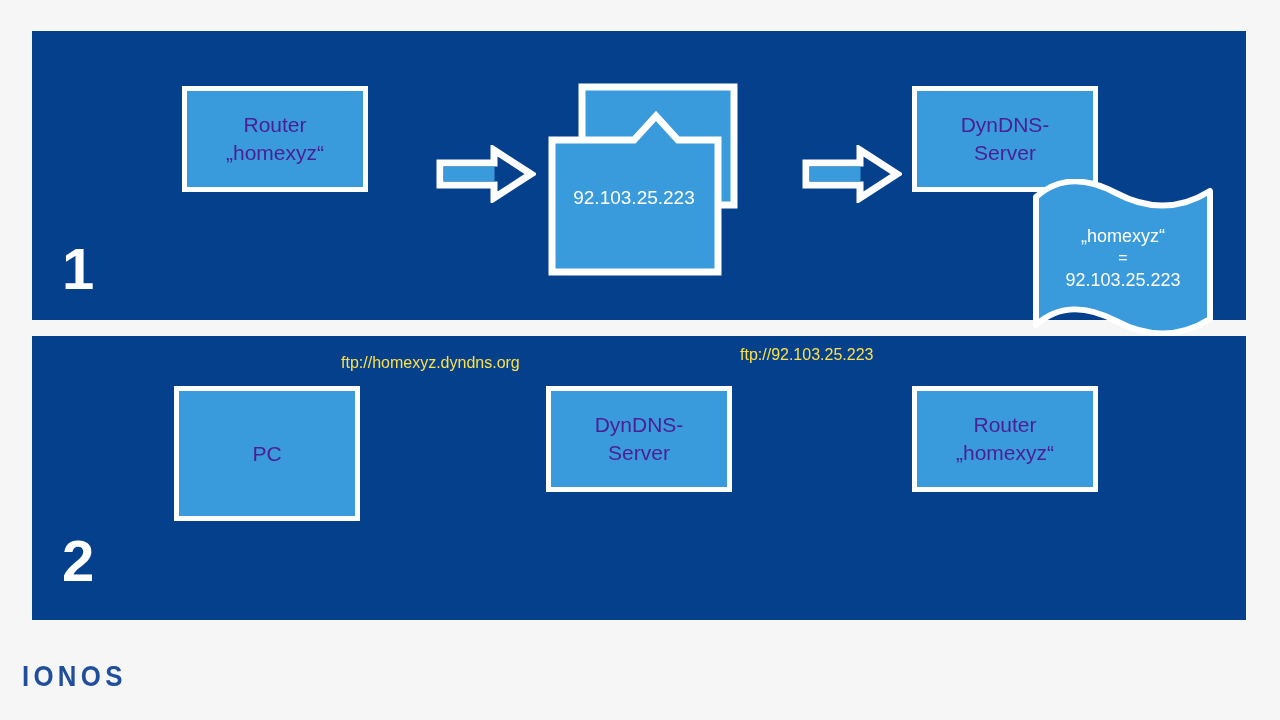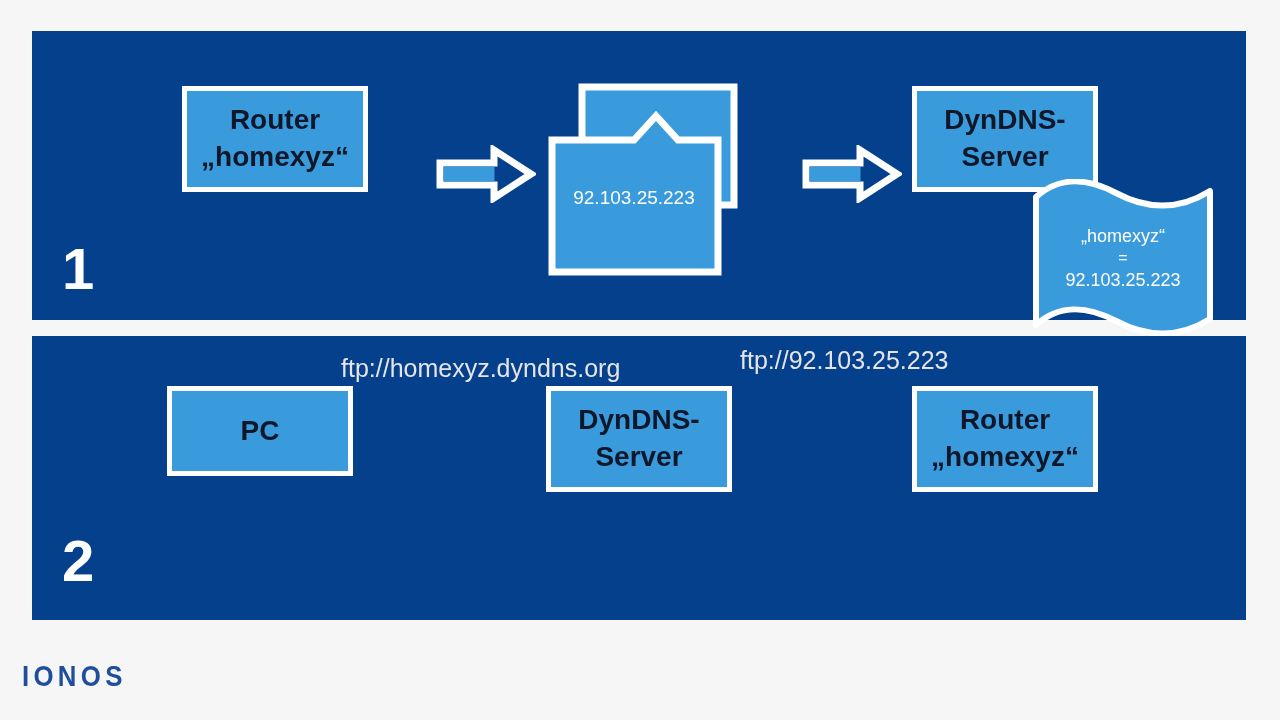--- a/index.html
+++ b/index.html
@@ -49,33 +49,33 @@
     position: absolute;
     background: #3a9bdc;
     border: 5px solid #ffffff;
     box-sizing: border-box;
     display: flex;
     align-items: center;
     justify-content: center;
     text-align: center;
   }
   .node-box .node-label {
-    color: #0f172a;
-    font-size: 28px;
+    color: #4c1d95;
+    font-size: 21px;
     line-height: 1.32;
-    font-weight: bold;
+    font-weight: normal;
     padding: 0 6px;
     white-space: pre-line;
   }
 
   
   #box-router-1     { left: 150px; top: 55px;  width: 186px; height: 106px; }
   #box-dyndns-1     { left: 880px; top: 55px;  width: 186px; height: 106px; }
   
-  #box-pc           { left: 135px; top: 50px;  width: 186px; height: 90px; }
+  #box-pc           { left: 142px; top: 50px;  width: 186px; height: 135px; }
   #box-dyndns-2     { left: 514px; top: 50px;  width: 186px; height: 106px; }
   #box-router-2     { left: 880px; top: 50px;  width: 186px; height: 106px; }
 
   
   .envelope {
     position: absolute;
     left: 514px; top: 52px;
     width: 210px; height: 195px;
   }
   .envelope svg { display: block; width: 210px; height: 195px; }
@@ -114,22 +114,22 @@
   .arrow {
     position: absolute;
   }
   .arrow svg { display: block; }
   #arrow-1a { left: 404px; top: 114px; }
   #arrow-1b { left: 770px; top: 114px; }
 
   
   .url-caption {
     position: absolute;
-    color: #e5e5e5;
-    font-size: 25px;
+    color: #fde047;
+    font-size: 16px;
     white-space: nowrap;
   }
   #url-caption-1 { left: 309px; top: 18px; }
   #url-caption-2 { left: 708px; top: 10px; }
 
   
   #brand-logo {
     position: absolute;
     left: 22px;
     top: 659px;

